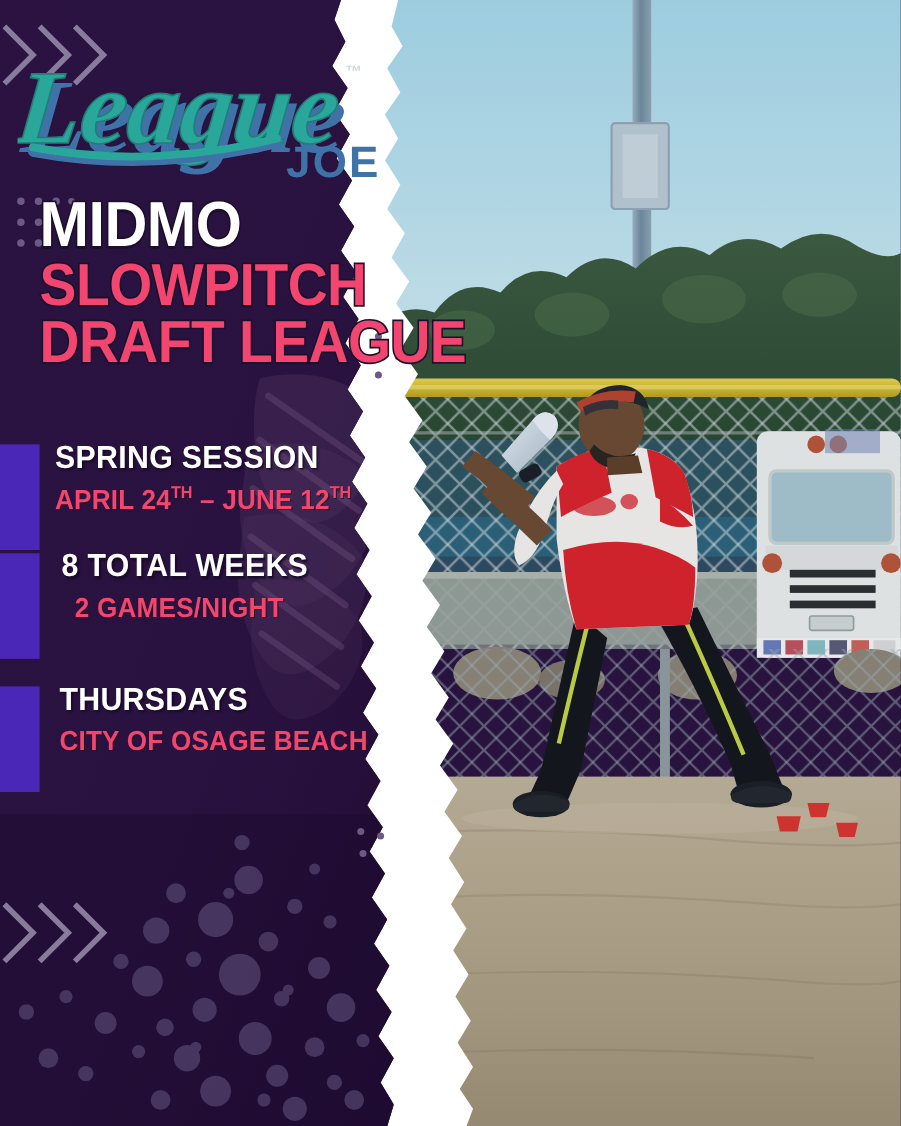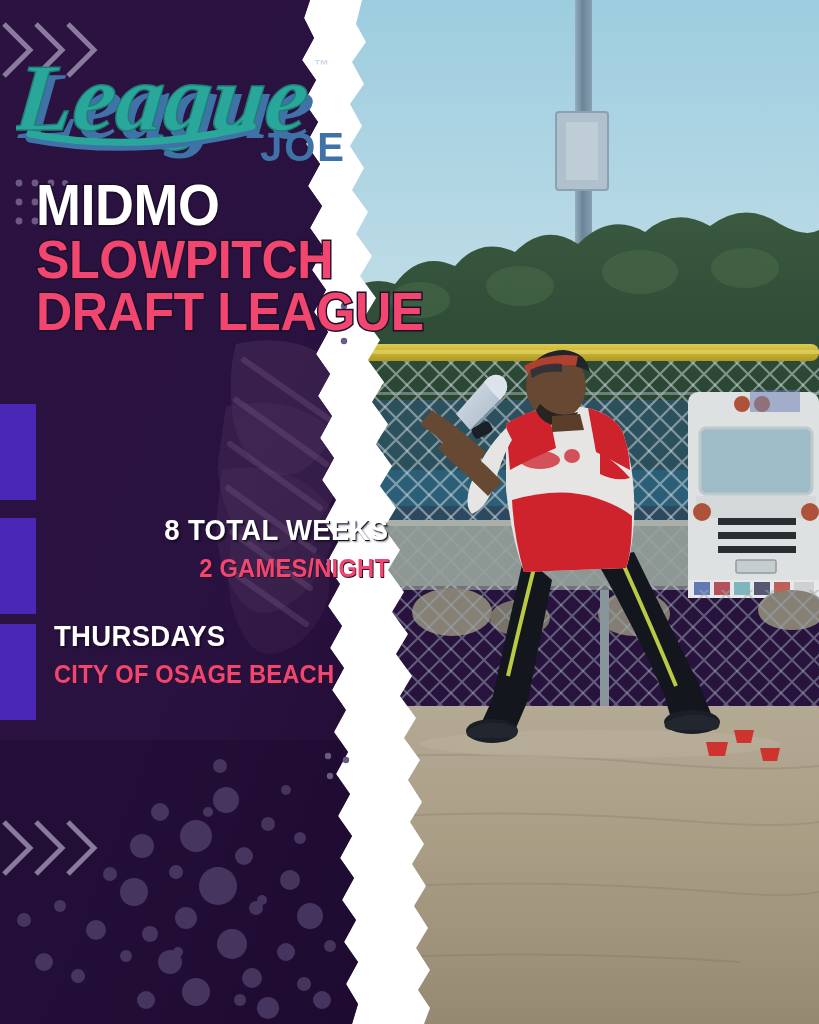--- a/index.html
+++ b/index.html
@@ -81,21 +81,21 @@
     font-size:54px; color:#f2456f;
     -webkit-text-stroke:3px #1b0f2b;
     paint-order:stroke fill;
   }
   .h-slow { margin-top:4px; }
   .h-draft { margin-top:2px; }
 
   
   .info-row { position:absolute; left:0; width:400px; height:104px; }
   .info-row.r1 { top:400px; }
-  .info-row.r2 { top:514px;text-align:right; }
+  .info-row.r2 { top:499px; }
   .info-row.r3 { top:620px; }
 
   .accent {
     position:absolute; left:0; top:4px;
     width:36px; height:96px;
     background:#4b27b8;
   }
   .info-text { position:absolute; left:50px; top:0; width:350px; }
   .info-title {
     font-family:"Liberation Sans", sans-serif;
@@ -495,20 +495,24 @@
     </div>
 
     <div class="headline">
       <div class="h-mid">MIDMO</div>
       <div class="h-slow">SLOWPITCH</div>
       <div class="h-draft">DRAFT LEAGUE</div>
     </div>
 
     <div class="info-row r1">
       <div class="accent"></div>
+      <div class="info-text">
+        <div class="info-title">SPRING SESSION</div>
+        <div class="info-sub"><span>APRIL 24</span><span class="ord">TH</span><span> – JUNE 12</span><span class="ord">TH</span></div>
+      </div>
     </div>
 
     <div class="info-row r2">
       <div class="accent"></div>
       <div class="info-text">
         <div class="info-title">8 TOTAL WEEKS</div>
         <div class="info-sub"><span>2 GAMES</span><span class="slash">/</span><span>NIGHT</span></div>
       </div>
     </div>
 

